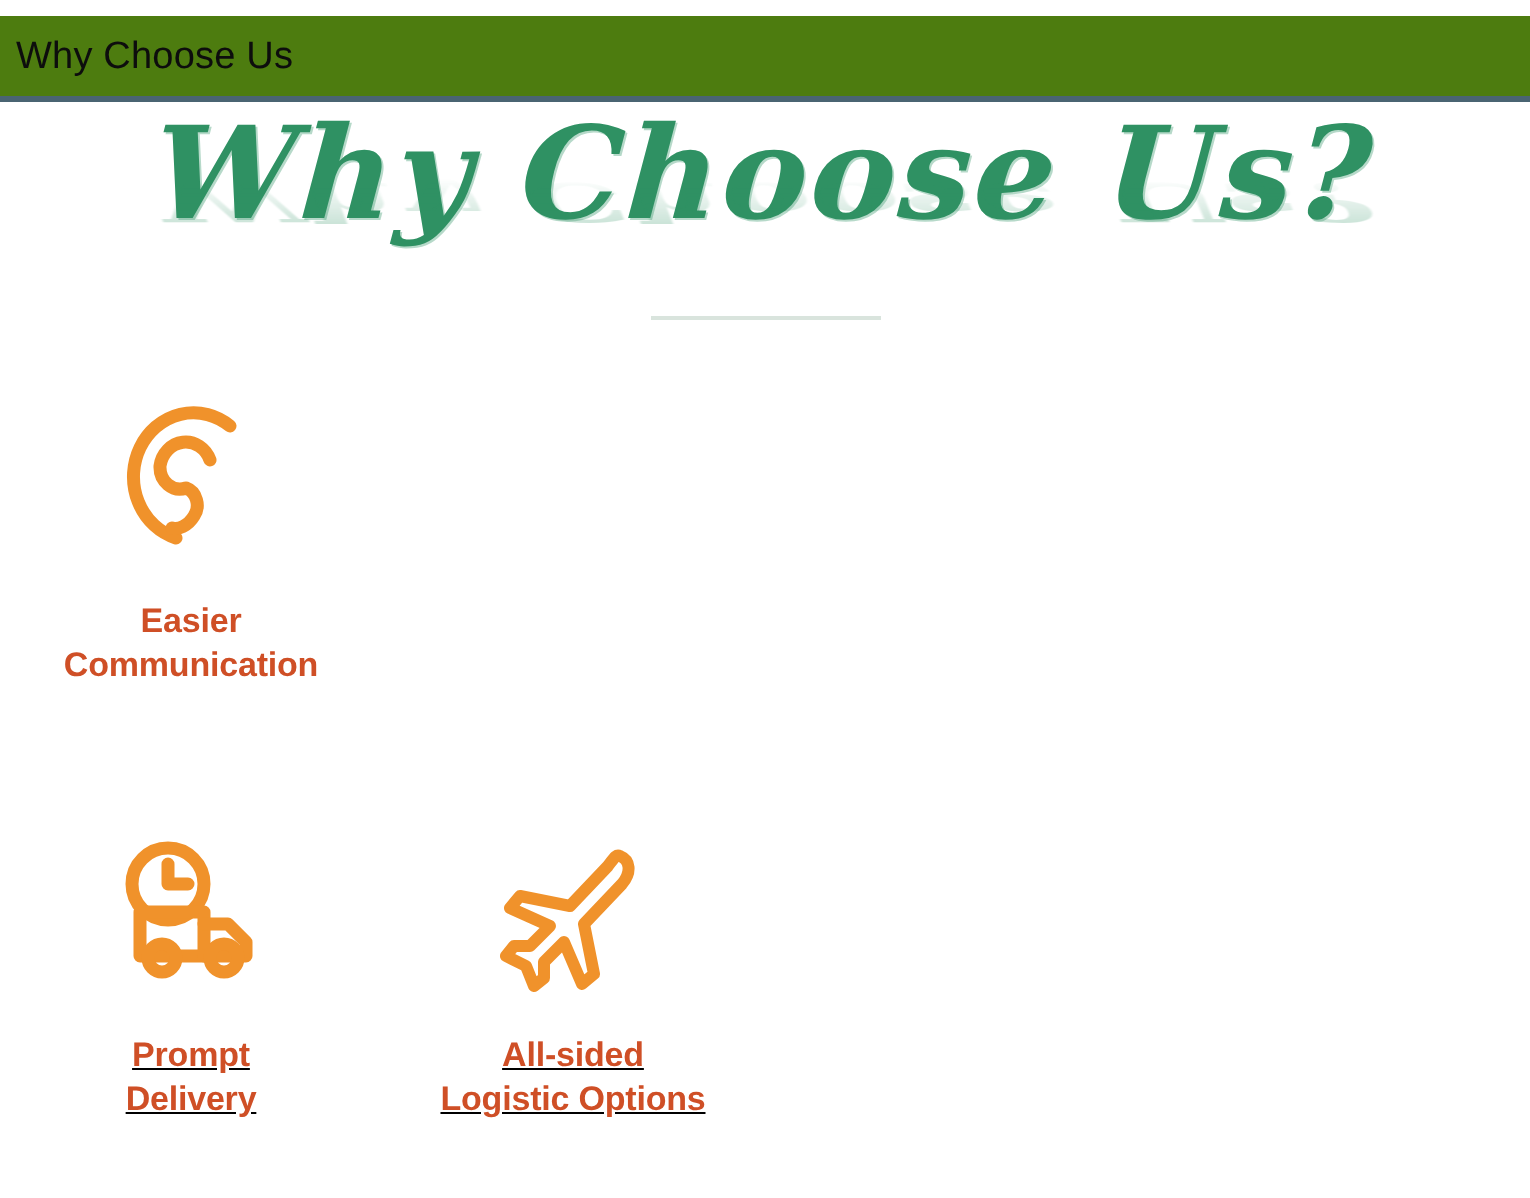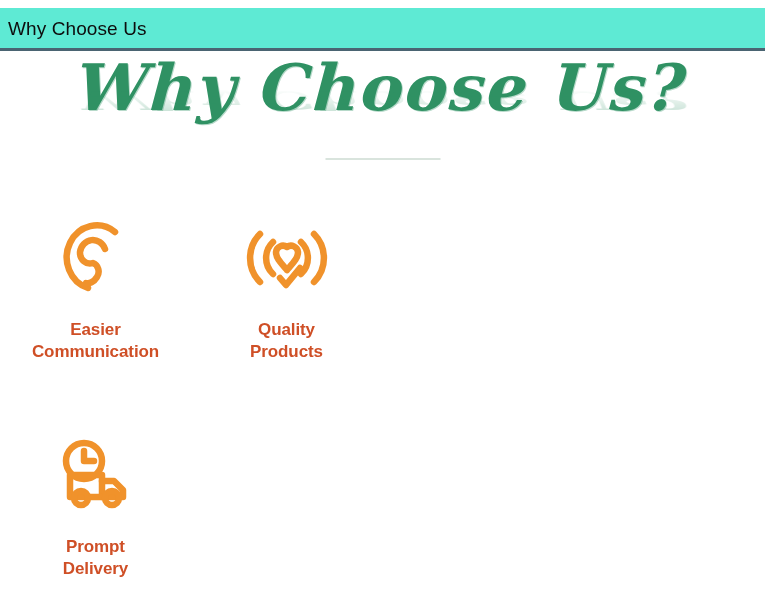--- a/index.html
+++ b/index.html
@@ -12,21 +12,21 @@
     overflow: hidden;
   }
 
   
   .window-header {
     position: absolute;
     top: 8px;
     left: 0;
     width: 765px;
     height: 43px;
-    background: #5eead4;
+    background: #4d7c0f;
     border-bottom: 3px solid #4a6472;
     display: flex;
     align-items: center;
   }
   .window-title {
     font-size: 19px;
     color: #0d0d0d;
     padding-left: 8px;
     letter-spacing: 0.1px;
     line-height: 1;
@@ -90,29 +90,29 @@
     left: 50%;
     transform: translateX(-50%);
     width: 115px;
     height: 2px;
     background: #d9e4dd;
   }
 
   
   .features {
     position: absolute;
-    top: 155px;
+    top: 136px;
     left: 0;
     width: 631px;
   }
   .feature-row {
     display: flex;
     width: 765px;
   }
-  .feature-row.row-2 { margin-top: 64px; }
+  .feature-row.row-2 { margin-top: 64px; text-decoration: underline; }
 
   .feature-cell {
     width: 191px;
     display: flex;
     flex-direction: column;
     align-items: center;
   }
   .feature-icon {
     width: 100px;
     height: 96px;
@@ -159,34 +159,20 @@
           <svg width="86" height="86" viewBox="0 0 86 86" fill="none" stroke="#f0922b" stroke-width="6.5" stroke-linecap="round" stroke-linejoin="round">
             <path d="M62 18 A30 32 0 1 0 35 74"></path>
             <path d="M52 35 A13 14 0 0 0 27 38 A10 11 0 0 0 40 49 A8 9 0 0 1 44 63 C41 68 36 70 33 69"></path>
           </svg>
         </div>
         <div class="feature-label">Easier
 Communication</div>
       </div>
 
 
-      <div class="feature-cell">
-        <div class="feature-icon">
-          <svg width="86" height="86" viewBox="0 0 86 86" fill="none" stroke="#f0922b" stroke-width="6.5" stroke-linecap="round" stroke-linejoin="round">
-            <path d="M29 28 A22 22 0 0 0 29 60"></path>
-            <path d="M16 20 A34 34 0 0 0 16 68"></path>
-            <path d="M57 28 A22 22 0 0 1 57 60"></path>
-            <path d="M70 20 A34 34 0 0 1 70 68"></path>
-            <path d="M43 56 C36 48 32 44 32 38 A7 7 0 0 1 43 33 A7 7 0 0 1 54 38 C54 44 50 48 43 56 Z"></path>
-            <path d="M36 64 L42 71 L56 54"></path>
-          </svg>
-        </div>
-        <div class="feature-label">Quality
-Products</div>
-      </div>
 
 
     </div>
 
     <div class="feature-row row-2">
 
       <div class="feature-cell">
         <div class="feature-icon">
           <svg width="86" height="86" viewBox="0 0 86 86" fill="none" stroke="#f0922b" stroke-width="6.5" stroke-linecap="round" stroke-linejoin="round">
             <circle cx="31" cy="28" r="18"></circle>
@@ -195,18 +181,27 @@
             <path d="M49 48 H61 L70 57 V64 H49"></path>
             <circle cx="28" cy="65" r="7"></circle>
             <circle cx="59" cy="65" r="7"></circle>
           </svg>
         </div>
         <div class="feature-label">Prompt
 Delivery</div>
       </div>
 
 
+      <div class="feature-cell">
+        <div class="feature-icon">
+          <svg width="86" height="86" viewBox="0 0 86 86" fill="none" stroke="#f0922b" stroke-width="6" stroke-linecap="round" stroke-linejoin="round">
+            <path d="M66 14 C71 16 72 22 67 28 L48 48 L53 73 L47 78 L38 57 L28 67 L28 75 L23 79 L19 69 L9 64 L13 59 H21 L31 49 L11 40 L16 34 L41 39 L60 19 C63 15 64 13 66 14 Z"></path>
+          </svg>
+        </div>
+        <div class="feature-label">All-sided
+Logistic Options</div>
+      </div>
 
 
     </div>
 
   </div>
 </div>
 
 </body></html>

